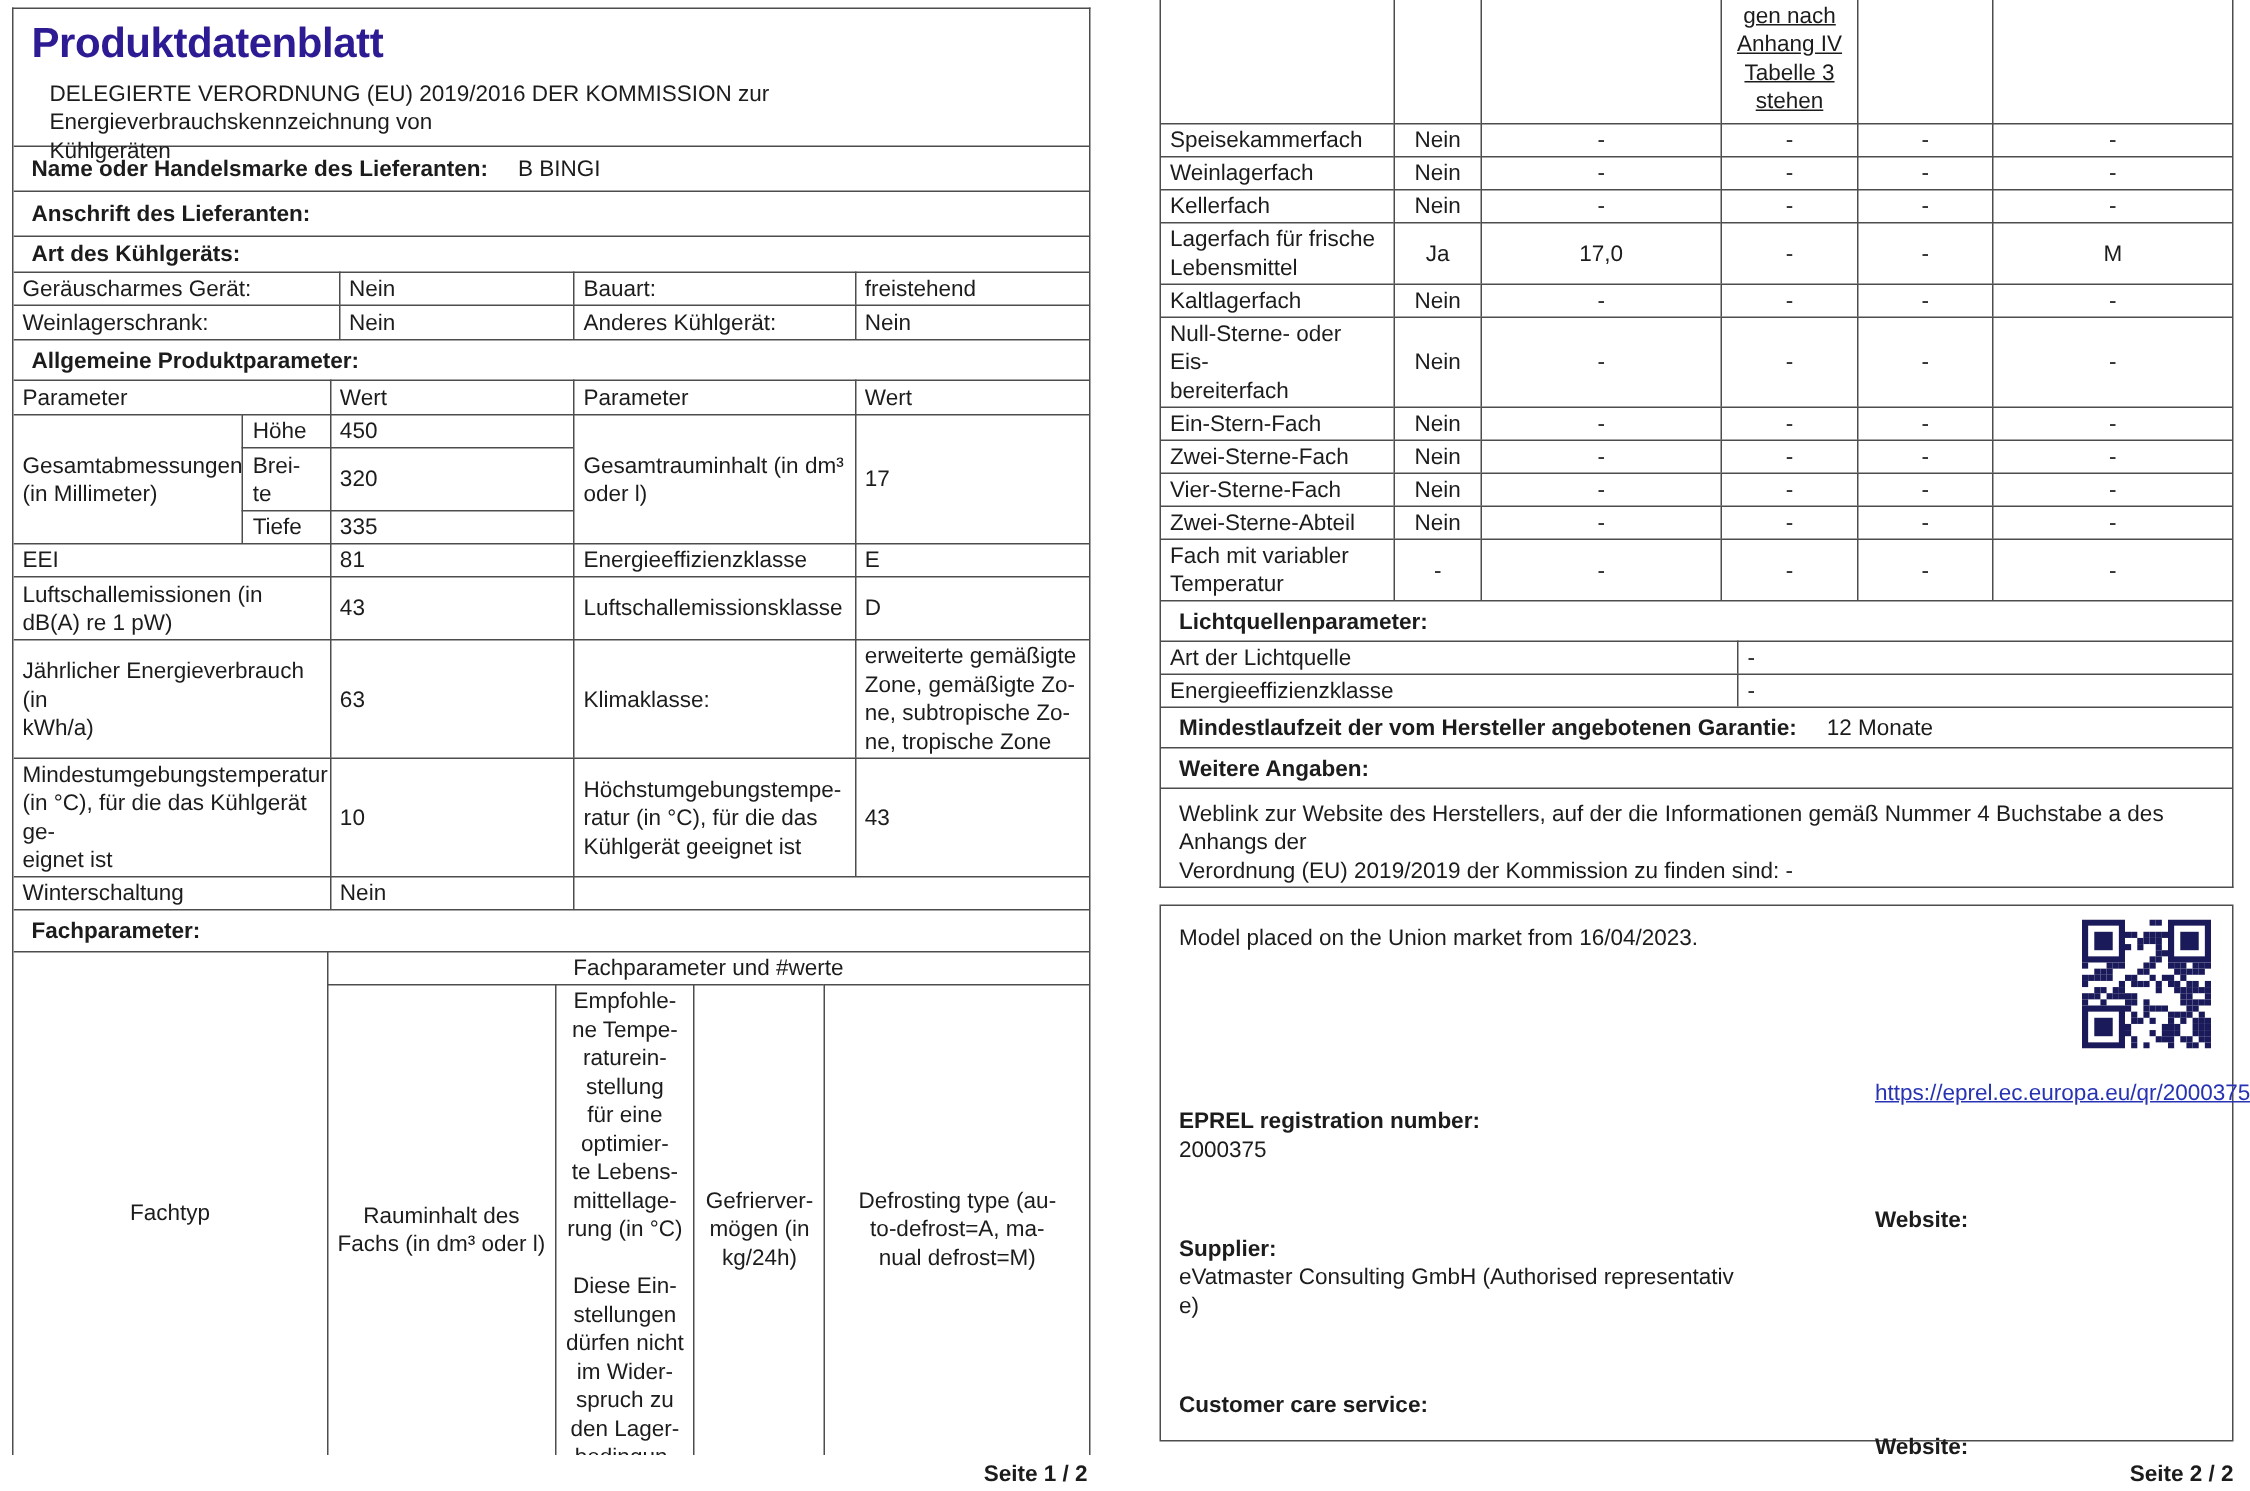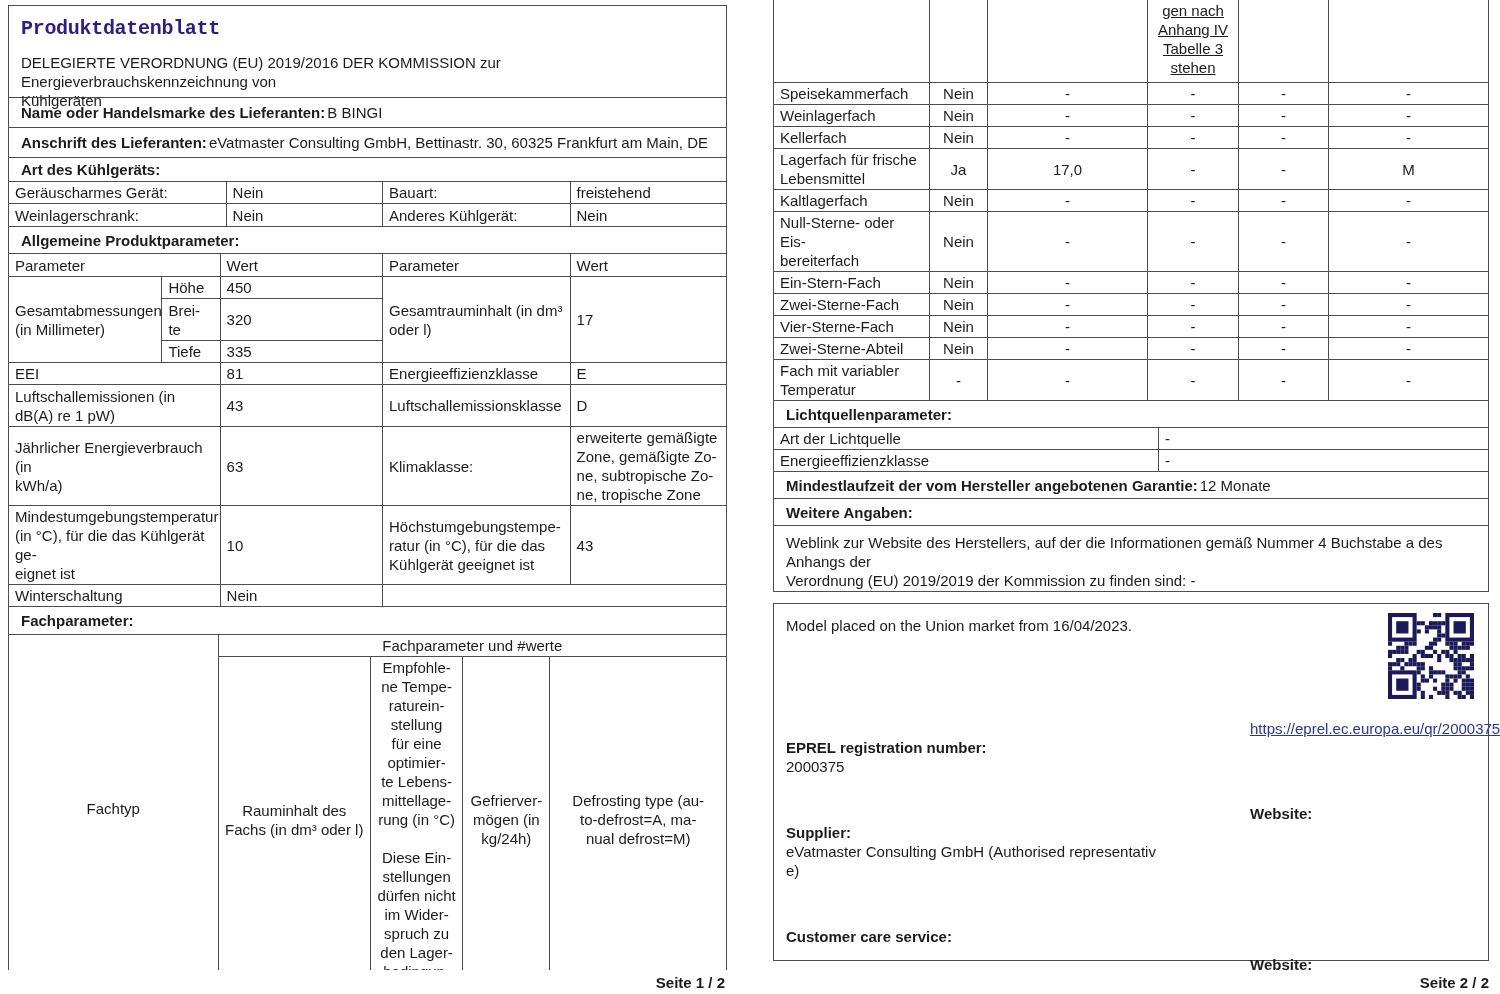--- a/index.html
+++ b/index.html
@@ -7,27 +7,27 @@
     width:1500px;height:994px;background:#ffffff;position:relative;
     font-family:"Liberation Sans", sans-serif;font-size:15px;line-height:19px;color:#1c1c1c;
     overflow:hidden;
   }
   .page{position:absolute;background:#fff;}
   #page1{left:8px;top:5px;width:717px;height:964px;border:1px solid #4d4d4d;border-bottom:none;overflow:hidden;}
   #page2{left:773px;top:0;width:716px;}
   #p2block{border:1px solid #4d4d4d;border-top:none;}
   .row{border-top:1px solid #4d4d4d;}
   .row.first{border-top:none;}
-  .kv{display:flex;align-items:center;gap:2px;padding:0 12px;white-space:pre-line;}
+  .kv{display:flex;align-items:center;gap:20px;padding:0 12px;white-space:pre-line;}
   .sech{display:flex;align-items:center;padding:0 12px;font-weight:bold;}
   b{font-weight:bold;}
   
   .p1head{padding:6px 12px 0 12px;height:85px;}
-  .title{font-size:20px;line-height:34px;font-weight:bold;letter-spacing:-0.3px;font-family:Liberation Mono, monospace;}
-  .subtitle{margin-top:7px;white-space:pre-line;}
+  .title{font-size:28px;line-height:34px;font-weight:bold;letter-spacing:-0.3px;}
+  .subtitle{margin-top:7px;white-space:pre-line;margin-left:12px;}
   
   table{border-collapse:separate;border-spacing:0;table-layout:fixed;width:100%;}
   td{border-left:1px solid #4d4d4d;border-top:1px solid #4d4d4d;padding:1px 6px;
      vertical-align:middle;white-space:pre-line;overflow:hidden;}
   td.c0{border-left:none;}
   td.center{text-align:center;}
   td.vtop{vertical-align:top;}
   .tD tr.cont td{border-top:none;text-decoration:underline;}
   
   #contactBox{border:1px solid #4d4d4d;margin-top:11px;height:356px;position:relative;}
@@ -51,21 +51,20 @@
 Kühlgeräten</div>
   </div>
 
   <div class="kv row" style="height:29px">
     <b>Name oder Handelsmarke des Lieferanten:</b>
     <span>B BINGI</span>
   </div>
 
   <div class="kv row" style="height:29px">
     <b>Anschrift des Lieferanten:</b>
-    <span>eVatmaster Consulting GmbH, Bettinastr. 30, 60325 Frankfurt am Main, DE</span>
   </div>
 
 
   <div class="sech row" style="height:23px">Art des Kühlgeräts:</div>
 
   <table class="tA">
     <colgroup>
         <col style="width:216px">
         <col style="width:156px">
         <col style="width:187px">

